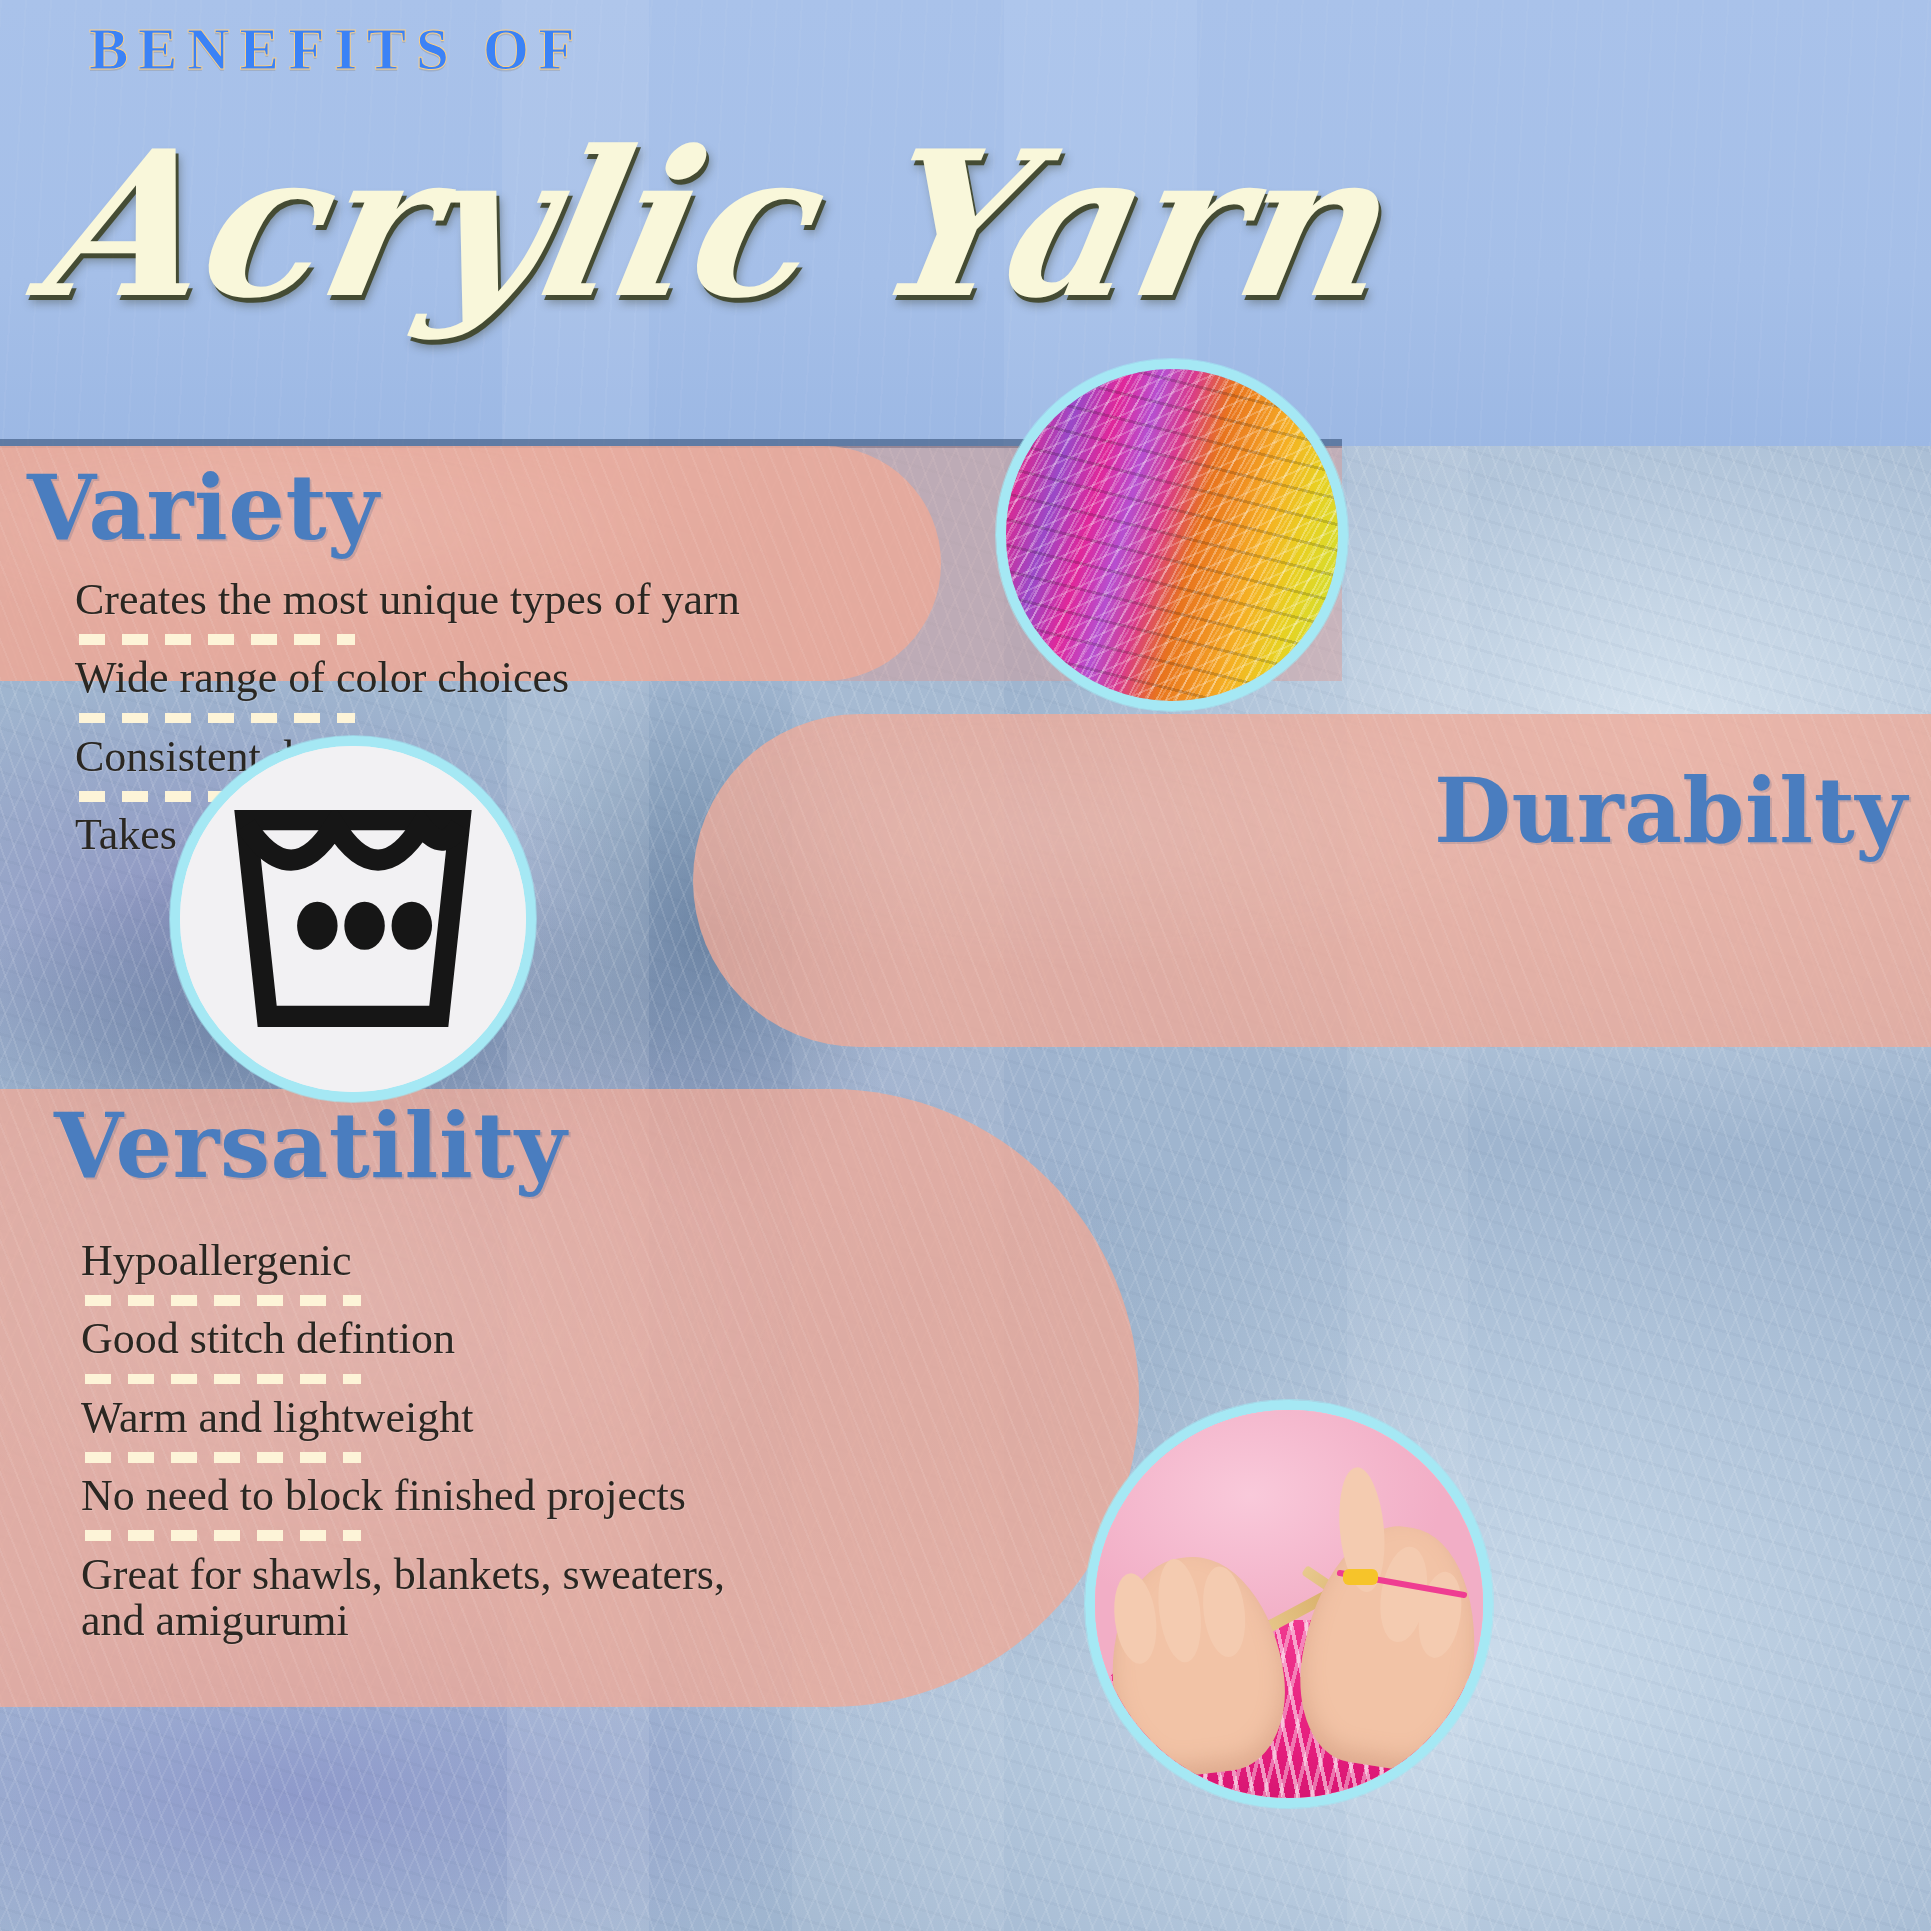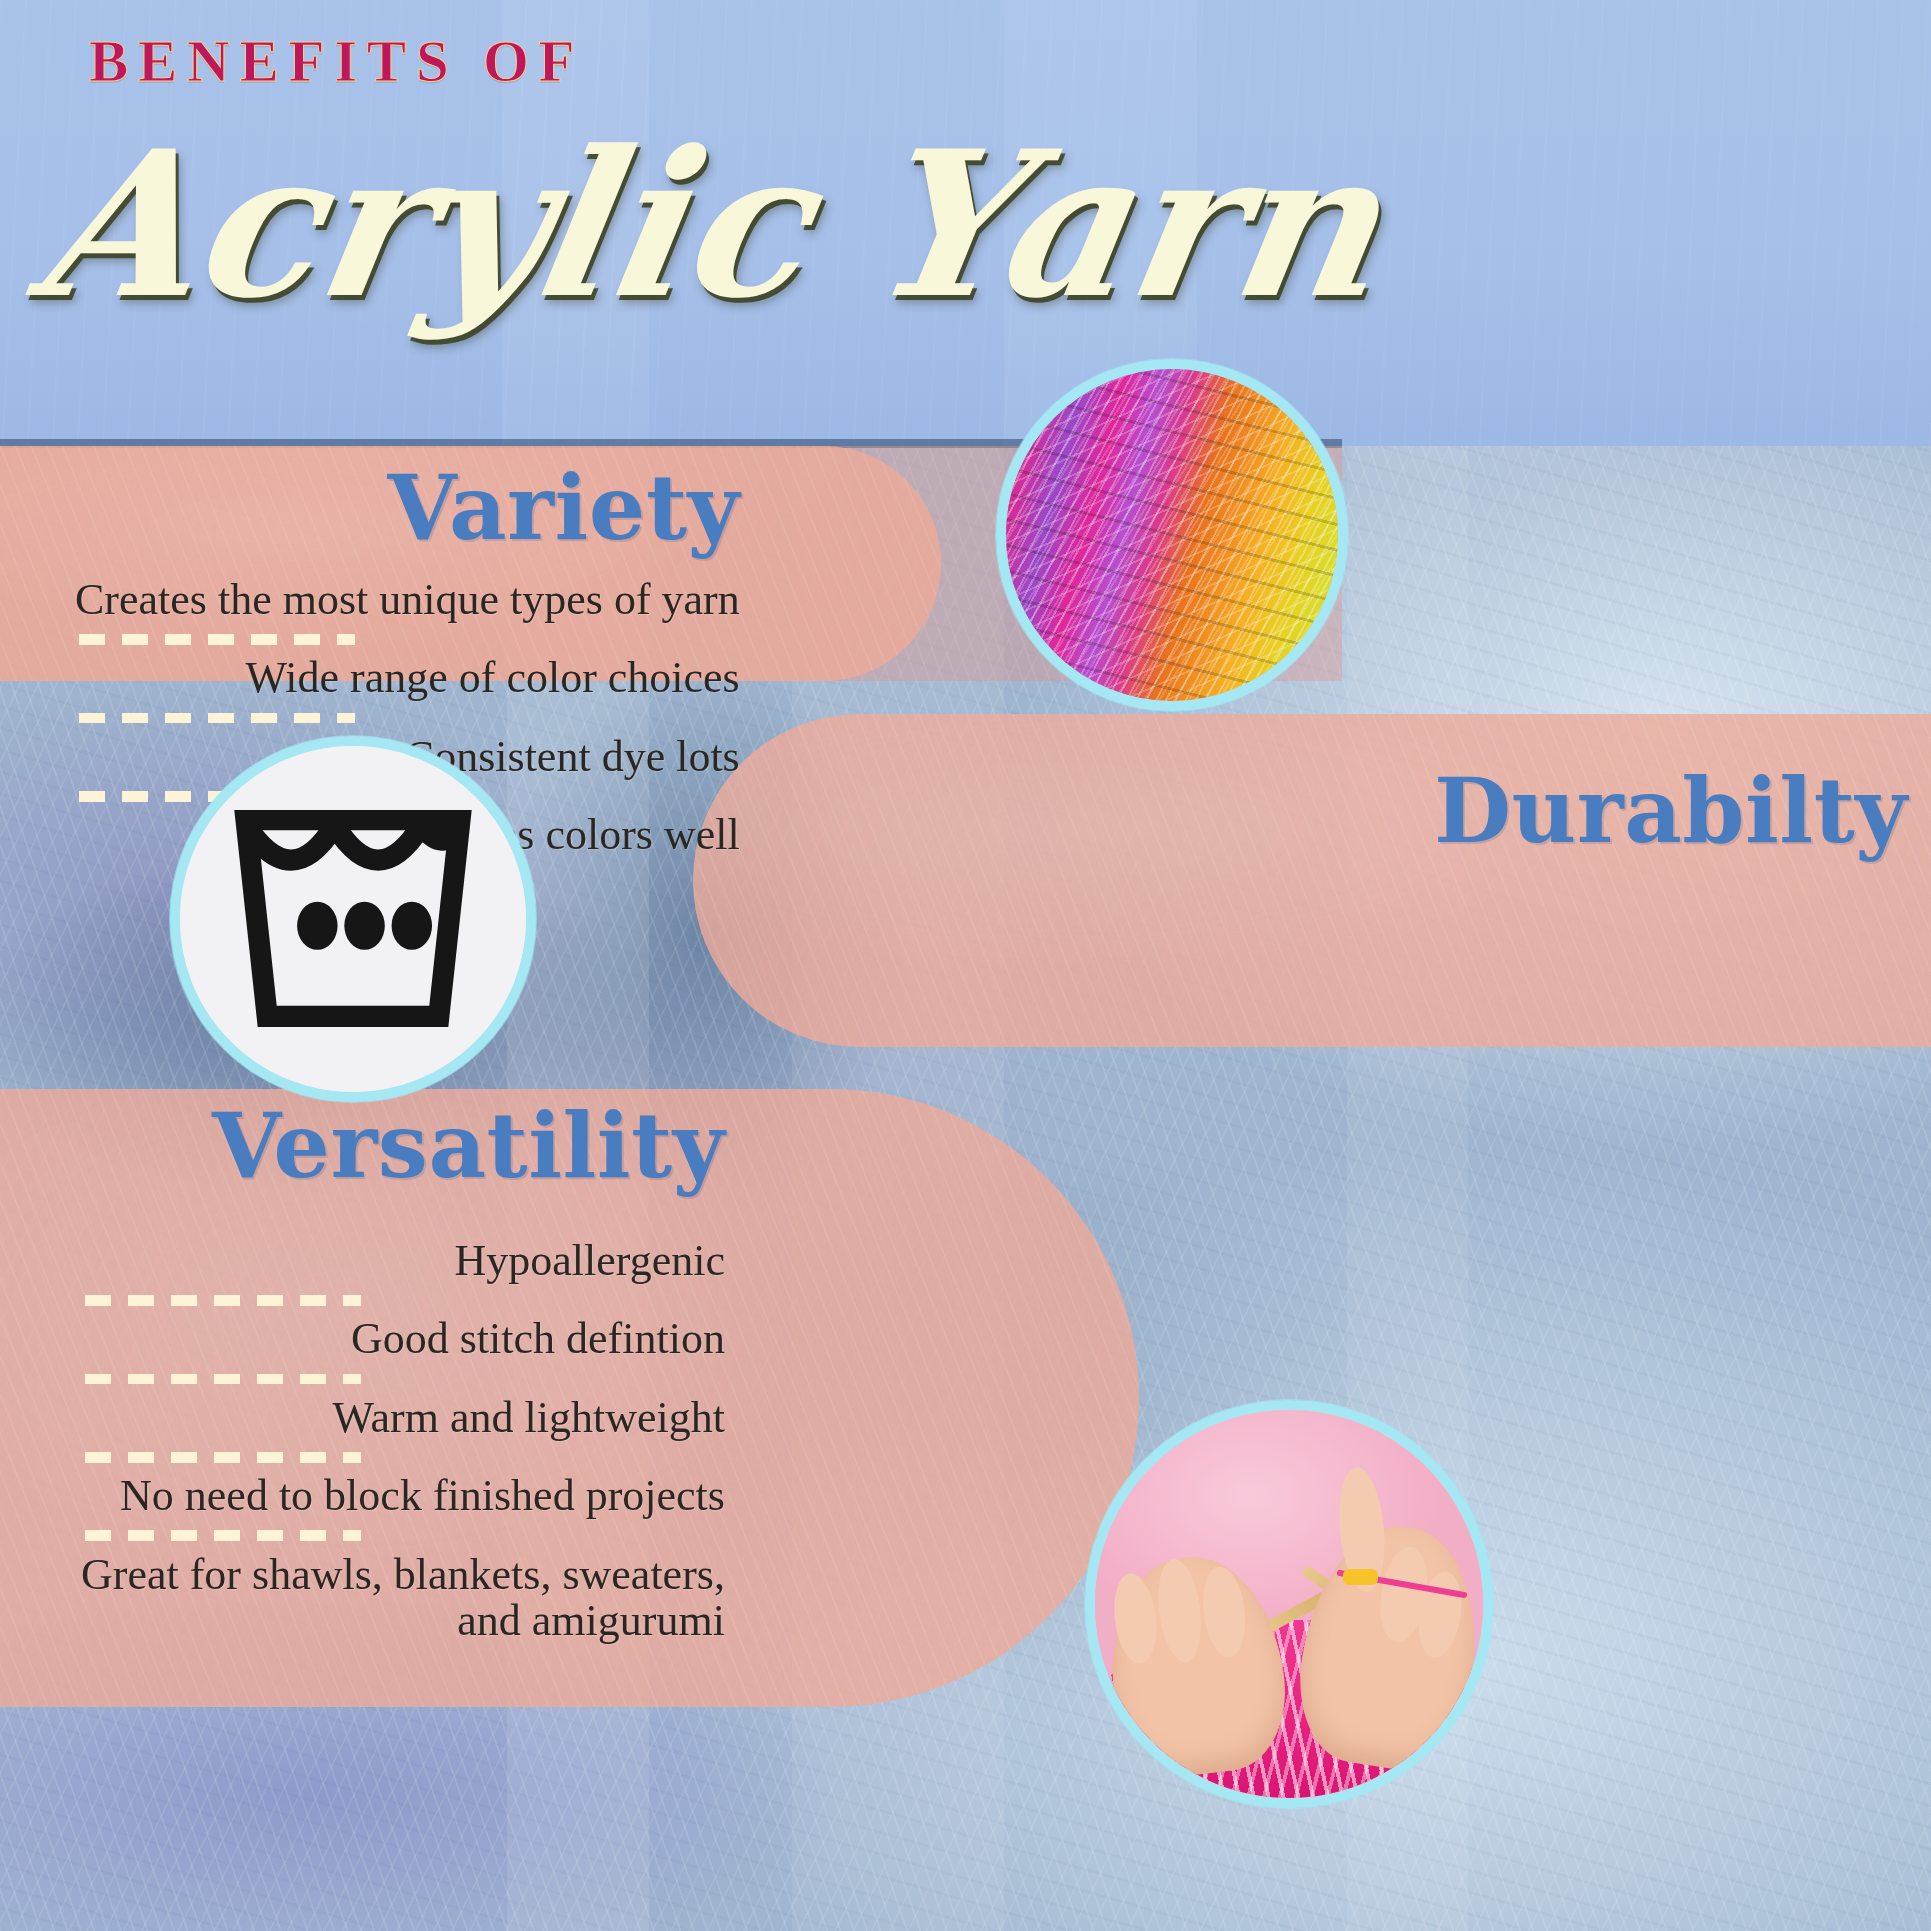--- a/index.html
+++ b/index.html
@@ -62,24 +62,24 @@
     content:"";position:absolute;inset:0;opacity:.42;
     background:
       linear-gradient(90deg, rgba(255,255,255,0) 0 502px, rgba(255,255,255,.16) 502px 649px,
                              rgba(255,255,255,0) 649px 1004px, rgba(255,255,255,.13) 1004px 1197px,
                              rgba(255,255,255,0) 1197px),
       repeating-linear-gradient(93deg, rgba(255,255,255,.10) 0 1.9px, rgba(255,255,255,0) 1.9px 25px);
   }
   .header-rule{position:absolute;left:0;top:439px;width:1342px;height:8.7px;background:rgba(45,72,112,.55);}
 
   .kicker{
-    position:absolute;left:89px;top:27px;
+    position:absolute;left:89px;top:15px;
     font-family:"Liberation Serif", serif;
     font-weight:700;font-size:59px;letter-spacing:9.7px;
-    color:#be185d;
+    color:#3b82f6;
     -webkit-text-stroke:1px #f7cf8c;
     text-shadow:0 1.9px 0 rgba(120,90,40,.18);
   }
   .title{
     position:absolute;left:56px;top:124px;
     font-family:"DejaVu Serif", serif;
     font-style:italic;font-weight:700;
     font-size:201px;line-height:1.0;
     color:#f9f7da;
     letter-spacing:-1.9px;
@@ -105,21 +105,21 @@
 
   
   .pill::after{
     content:"";position:absolute;inset:0;border-radius:inherit;opacity:.30;
     background:
       repeating-linear-gradient(68deg, rgba(255,255,255,.25) 0 1.9px, rgba(255,255,255,0) 1.9px 14.5px),
       radial-gradient(ellipse 60% 60% at 30% 35%, rgba(255,255,255,.28), rgba(255,255,255,0) 72%);
   }
 
   
-  .section{position:absolute;text-align:right;}
+  .section{position:absolute;}
   .sec-head{
     font-family:"DejaVu Serif", serif;
     font-weight:700;color:#4a7dbf;
     font-size:89px;line-height:1;letter-spacing:0.5px;
     text-shadow:1.9px 1.9px 0 rgba(40,70,120,.16);
   }
   .items{margin-top:25px;}
   .item{
     font-family:"Liberation Serif", serif;
     font-size:44px;line-height:1.06;color:#2a2722;

